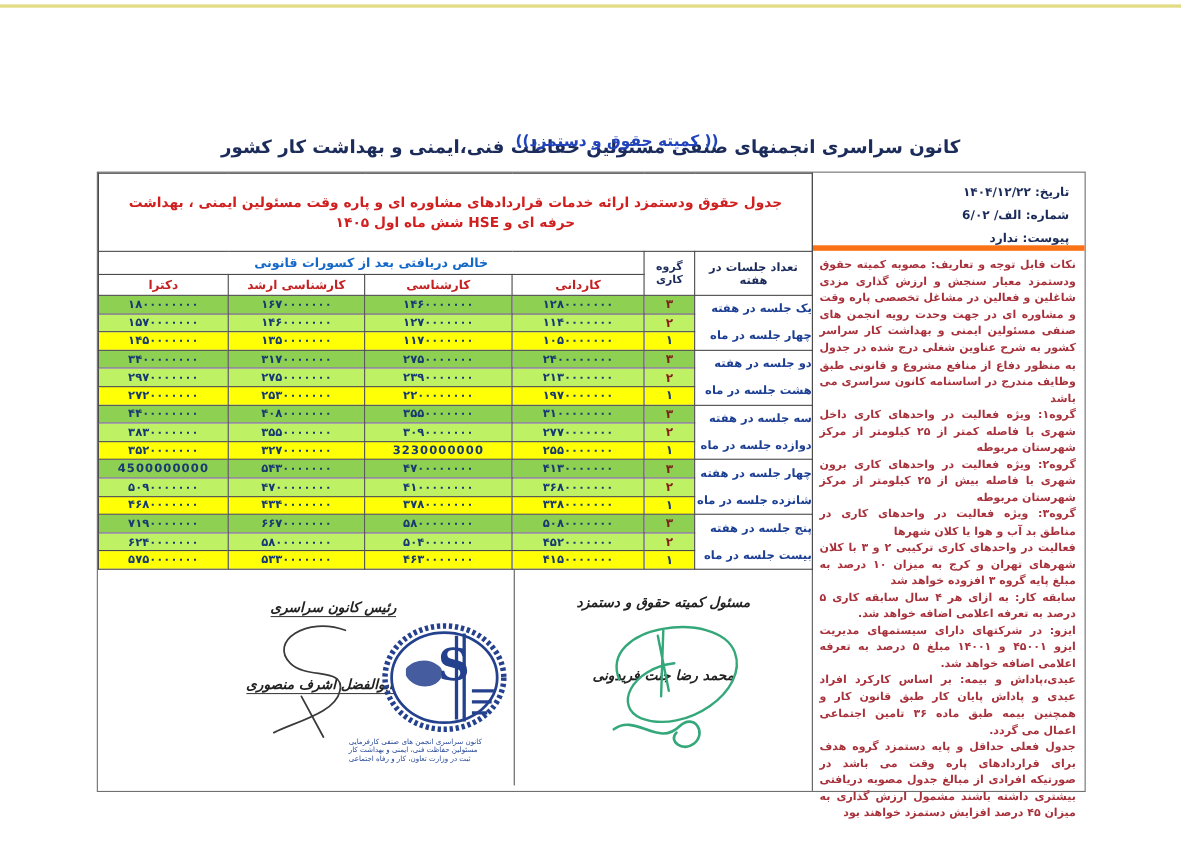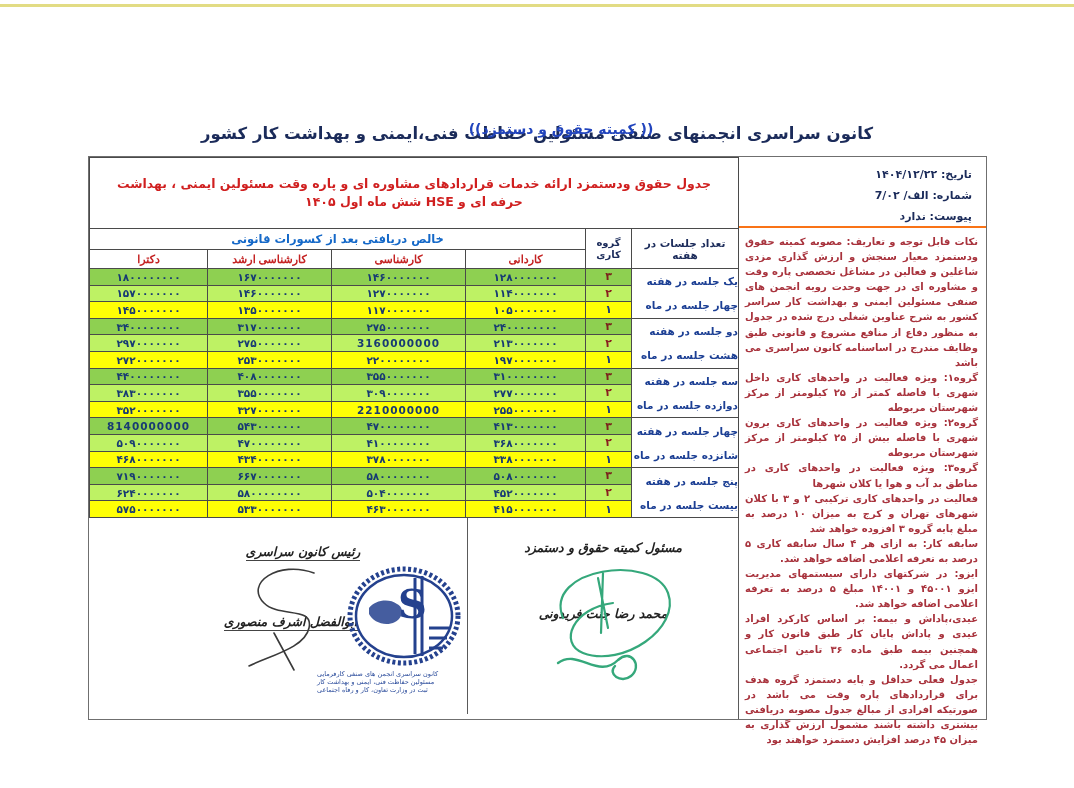--- a/index.html
+++ b/index.html
@@ -9,37 +9,37 @@
 
   .main-title{position:absolute;top:80px;left:0;width:100%;text-align:center;
               font-size:16.5px;font-weight:bold;color:#1b2b5a;direction:rtl;margin-top:44px;}
   .sub-title{position:absolute;top:121px;left:0;width:100%;text-align:center;
              font-size:14px;font-weight:bold;color:#2144bd;direction:rtl;padding-left:24px;}
 
   .doc{position:absolute;left:88px;top:156px;width:897px;height:562px;border:1.5px solid #6f6f6f;}
 
   
   .right-panel{position:absolute;left:649px;top:0;width:247px;height:100%;border-left:1px solid #5a5a5a;}
-  .info-box{height:71px;border-bottom:2px solid #f97316;direction:rtl;padding:7px 14px 0 4px;box-sizing:border-box;}
+  .info-box{height:71px;border-bottom:5px solid #f97316;direction:rtl;padding:7px 14px 0 4px;box-sizing:border-box;}
   .info-line{color:#1b2b5a;font-weight:bold;font-size:11px;line-height:21px;text-align:right;white-space:nowrap;}
   .notes{direction:rtl;padding:6px 8px 0 6px;}
   .note-p{color:#a8323c;font-size:10px;font-weight:bold;line-height:15.1px;margin:0;
           text-align:justify;text-align-last:right;}
 
   
   .table-area{position:absolute;left:0;top:0;width:649px;}
   table{border-collapse:collapse;width:649px;direction:rtl;table-layout:fixed;}
   td{border:1px solid #4a4a4a;padding:0;overflow:hidden;}
   col.c-sess{width:107px}col.c-grp{width:46px}col.c-kd{width:120px}
   col.c-ks{width:134px}col.c-ar{width:124px}col.c-dr{width:118px}
 
   .band{height:70px;color:#d01f1f;font-weight:bold;font-size:12.5px;text-align:center;
         padding:0 12px;line-height:18px;}
   .net-h{color:#1468c8;font-weight:bold;font-size:11.5px;text-align:center;height:20px;}
-  .deg-h{color:#c42222;font-weight:bold;font-size:11px;text-align:center;height:18px;font-family:Liberation Serif, serif;}
+  .deg-h{color:#c42222;font-weight:bold;font-size:11px;text-align:center;height:18px;}
   .sess-h{color:#1b2b5a;font-weight:bold;font-size:10.5px;text-align:center;}
   .grp-h{color:#1b2b5a;font-weight:bold;font-size:10px;text-align:center;line-height:12px;padding:2px 1px;margin-top:32px;}
 
   tr.data td{height:15.6px;}
   .num{color:#173a73;font-weight:bold;font-size:10.5px;text-align:center;letter-spacing:1px;white-space:nowrap;}
   .gnum{font-weight:bold;font-size:11px;text-align:center;}
   .c-green{background:#8ed051;} .c-orange{background:#bef264;margin-top:28px;} .c-yellow{background:#ffff05;}
   .g3{color:#7b241c}.g2{color:#8a1f1f}.g1{color:#1d3d7a}
   .sess-c{background:#fff;color:#1c3f94;font-weight:bold;font-size:10.5px;}
   .sess-c span{display:block;line-height:24px;}
@@ -65,21 +65,21 @@
   <div class="top-strip"></div>
 
   <div class="main-title">کانون سراسری انجمنهای صنفی مسئولین حفاظت فنی،ایمنی و بهداشت کار کشور</div>
   <div class="sub-title">(( کمیته حقوق و دستمزد))</div>
 
   <div class="doc">
 
     <div class="right-panel">
       <div class="info-box">
         <div class="info-line">تاریخ: ۱۴۰۴/۱۲/۲۲</div>
-        <div class="info-line">شماره: الف/ 7/۰۲</div>
+        <div class="info-line">شماره: الف/ 6/۰۲</div>
         <div class="info-line">پیوست: ندارد</div>
       </div>
       <div class="notes">
         <p class="note-p">نکات قابل توجه و تعاریف: مصوبه کمیته حقوق ودستمزد معیار سنجش و ارزش گذاری مزدی شاغلین و فعالین در مشاغل تخصصی پاره وقت و مشاوره ای در جهت وحدت رویه انجمن های صنفی مسئولین ایمنی و بهداشت کار سراسر کشور به شرح عناوین شغلی درج شده در جدول به منظور دفاع از منافع مشروع و قانونی طبق وظایف مندرج در اساسنامه کانون سراسری می باشد</p>
         <p class="note-p">گروه۱: ویژه فعالیت در واحدهای کاری داخل شهری با فاصله کمتر از ۲۵ کیلومتر از مرکز شهرستان مربوطه</p>
         <p class="note-p">گروه۲: ویژه فعالیت در واحدهای کاری برون شهری با فاصله بیش از ۲۵ کیلومتر از مرکز شهرستان مربوطه</p>
         <p class="note-p">گروه۳: ویژه فعالیت در واحدهای کاری در مناطق بد آب و هوا یا کلان شهرها</p>
         <p class="note-p">فعالیت در واحدهای کاری ترکیبی ۲ و ۳ با کلان شهرهای تهران و کرج به میزان ۱۰ درصد به مبلغ پایه گروه ۳ افزوده خواهد شد</p>
         <p class="note-p">سابقه کار: به ازای هر ۴ سال سابقه کاری ۵ درصد به تعرفه اعلامی اضافه خواهد شد.</p>
         <p class="note-p">ایزو: در شرکتهای دارای سیستمهای مدیریت ایزو ۴۵۰۰۱ و ۱۴۰۰۱ مبلغ ۵ درصد به تعرفه اعلامی اضافه خواهد شد.</p>
@@ -147,21 +147,21 @@
           </td>
           <td class="gnum g3 c-green">۳</td>
           <td class="num c-green">۲۴۰۰۰۰۰۰۰۰</td>
           <td class="num c-green">۲۷۵۰۰۰۰۰۰۰</td>
           <td class="num c-green">۳۱۷۰۰۰۰۰۰۰</td>
           <td class="num c-green">۳۴۰۰۰۰۰۰۰۰</td>
         </tr>
         <tr class="data">
           <td class="gnum g2 c-orange">۲</td>
           <td class="num c-orange">۲۱۳۰۰۰۰۰۰۰</td>
-          <td class="num c-orange">3160000000</td>
+          <td class="num c-orange">۲۳۹۰۰۰۰۰۰۰</td>
           <td class="num c-orange">۲۷۵۰۰۰۰۰۰۰</td>
           <td class="num c-orange">۲۹۷۰۰۰۰۰۰۰</td>
         </tr>
         <tr class="data">
           <td class="gnum g1 c-yellow">۱</td>
           <td class="num c-yellow">۱۹۷۰۰۰۰۰۰۰</td>
           <td class="num c-yellow">۲۲۰۰۰۰۰۰۰۰</td>
           <td class="num c-yellow">۲۵۳۰۰۰۰۰۰۰</td>
           <td class="num c-yellow">۲۷۲۰۰۰۰۰۰۰</td>
         </tr>
@@ -180,35 +180,35 @@
         <tr class="data">
           <td class="gnum g2 c-orange">۲</td>
           <td class="num c-orange">۲۷۷۰۰۰۰۰۰۰</td>
           <td class="num c-orange">۳۰۹۰۰۰۰۰۰۰</td>
           <td class="num c-orange">۳۵۵۰۰۰۰۰۰۰</td>
           <td class="num c-orange">۳۸۳۰۰۰۰۰۰۰</td>
         </tr>
         <tr class="data">
           <td class="gnum g1 c-yellow">۱</td>
           <td class="num c-yellow">۲۵۵۰۰۰۰۰۰۰</td>
-          <td class="num c-yellow">2210000000</td>
+          <td class="num c-yellow">3230000000</td>
           <td class="num c-yellow">۳۲۷۰۰۰۰۰۰۰</td>
           <td class="num c-yellow">۳۵۲۰۰۰۰۰۰۰</td>
         </tr>
 
         <tr class="data">
           <td class="sess-c" rowspan="3">
             <span>چهار جلسه در هفته</span>
             <span>شانزده جلسه در ماه</span>
           </td>
           <td class="gnum g3 c-green">۳</td>
           <td class="num c-green">۴۱۳۰۰۰۰۰۰۰</td>
           <td class="num c-green">۴۷۰۰۰۰۰۰۰۰</td>
           <td class="num c-green">۵۴۳۰۰۰۰۰۰۰</td>
-          <td class="num c-green">8140000000</td>
+          <td class="num c-green">4500000000</td>
         </tr>
         <tr class="data">
           <td class="gnum g2 c-orange">۲</td>
           <td class="num c-orange">۳۶۸۰۰۰۰۰۰۰</td>
           <td class="num c-orange">۴۱۰۰۰۰۰۰۰۰</td>
           <td class="num c-orange">۴۷۰۰۰۰۰۰۰۰</td>
           <td class="num c-orange">۵۰۹۰۰۰۰۰۰۰</td>
         </tr>
         <tr class="data">
           <td class="gnum g1 c-yellow">۱</td>

